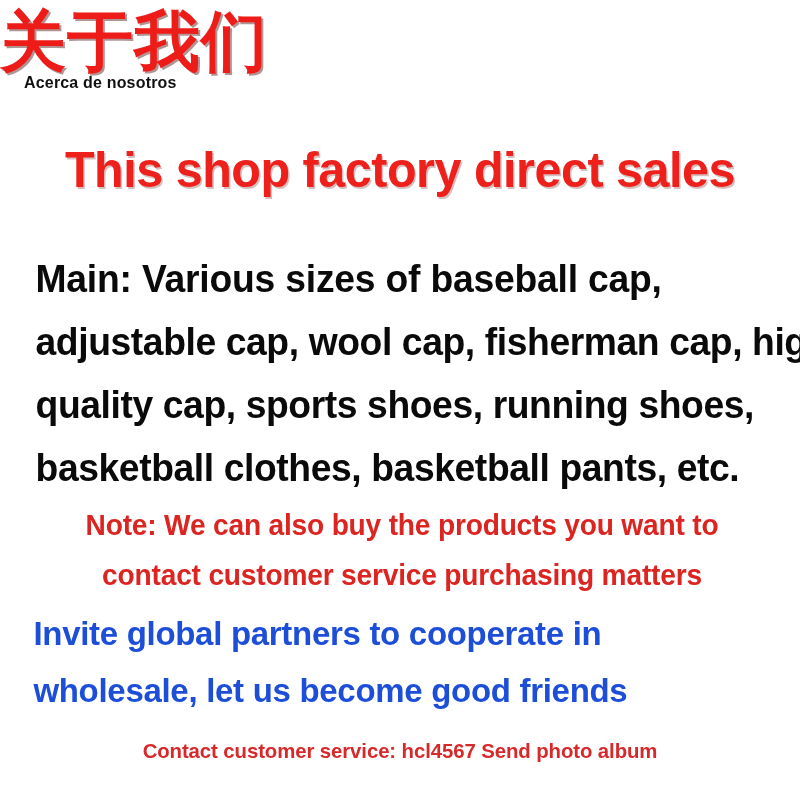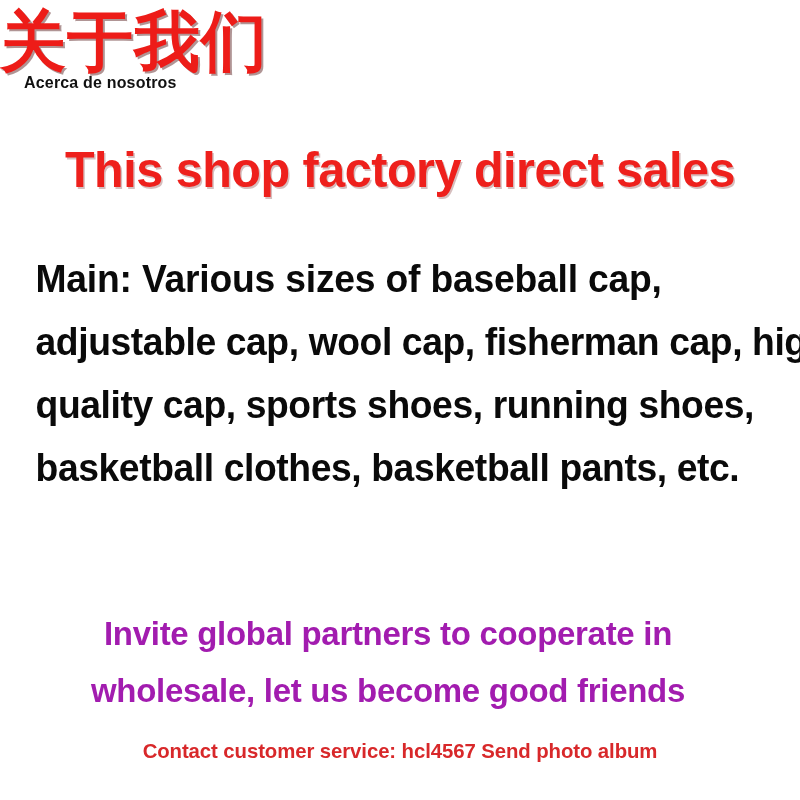--- a/index.html
+++ b/index.html
@@ -112,24 +112,24 @@
     letter-spacing: -0.2px;
     transform: scaleX(0.97);
     transform-origin: center;
     white-space: nowrap;
   }
 
   
   .invite-block {
     position: absolute;
     top: 605px;
-    left: 8px;
+    left: 22px;
     width: 760px;
-    text-align: center;
-    color: #a21caf;
+    text-align: left;
+    color: #1d4ed8;
   }
 
   .invite-block .line {
     display: block;
     font-size: 34px;
     font-weight: 700;
     line-height: 57px;
     letter-spacing: -0.3px;
     transform: scaleX(0.97);
     transform-origin: center;
@@ -165,20 +165,24 @@
 
   <div class="headline">This shop factory direct sales</div>
 
   <div class="main-body">
     <span class="line first">Main: Various sizes of baseball cap,</span>
     <span class="line">adjustable cap, wool cap, fisherman cap, high</span>
     <span class="line">quality cap, sports shoes, running shoes,</span>
     <span class="line">basketball clothes, basketball pants, etc.</span>
   </div>
 
+  <div class="note-block">
+    <span class="line">Note: We can also buy the products you want to</span>
+    <span class="line">contact customer service purchasing matters</span>
+  </div>
 
   <div class="invite-block">
     <span class="line">Invite global partners to cooperate in</span>
     <span class="line">wholesale, let us become good friends</span>
   </div>
 
   <div class="footer-contact">Contact customer service: hcl4567 Send photo album</div>
 
 </div>
 

